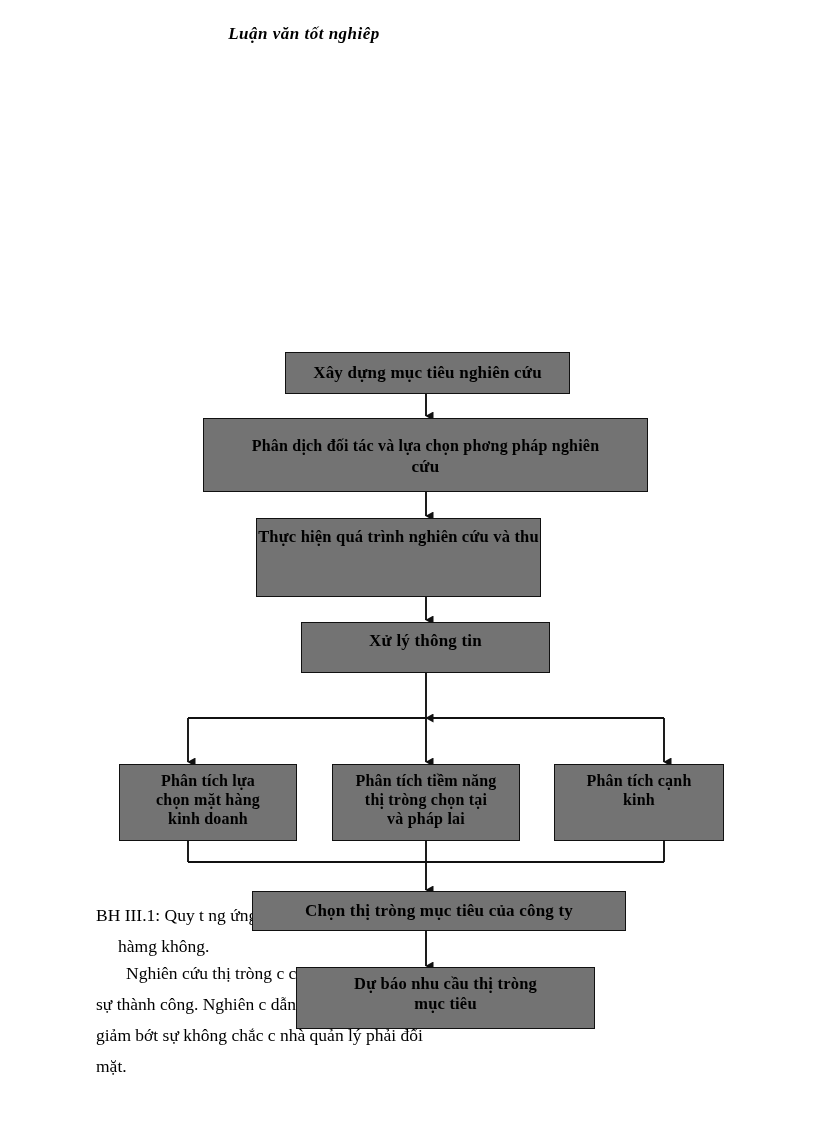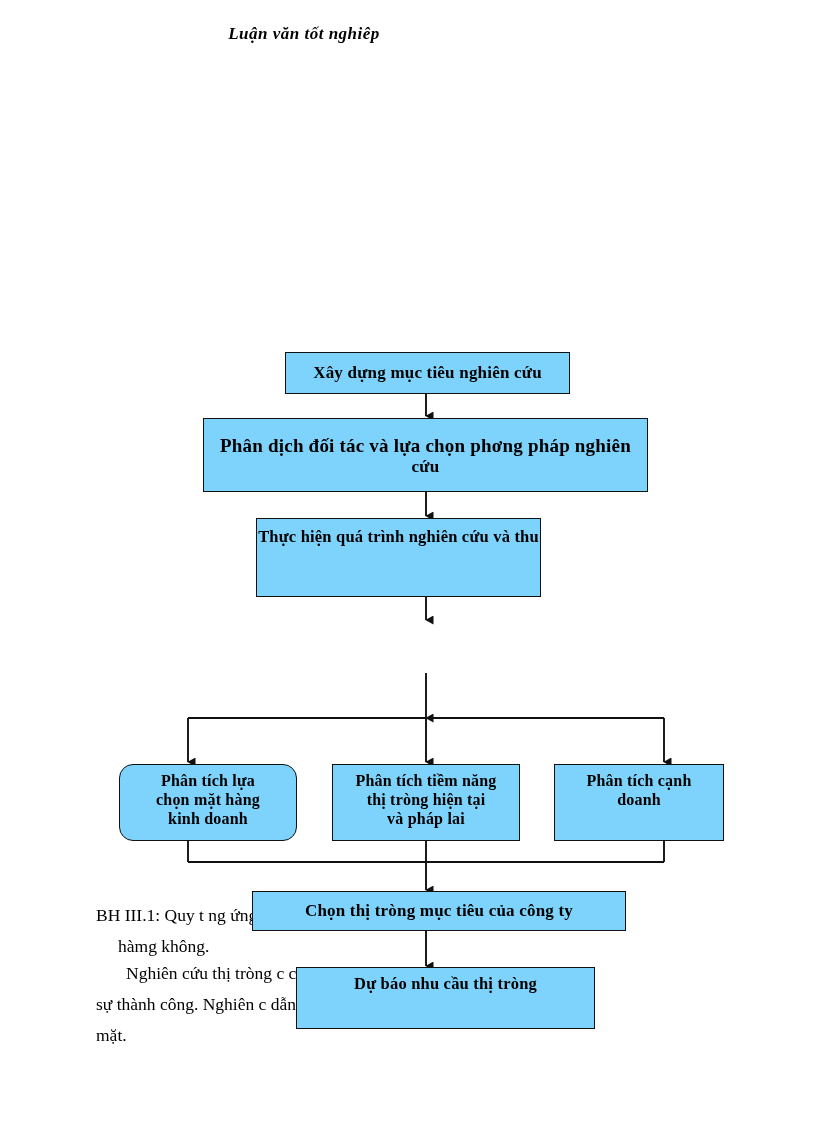--- a/index.html
+++ b/index.html
@@ -67,21 +67,21 @@
   
   #flow {
     position: absolute;
     left: 0; top: 0;
     width: 816px; height: 1123px;
     z-index: 2;
     pointer-events: none;
   }
   #flow .node {
     position: absolute;
-    background: #7dd3fc;
+    background: #737373;
     border: 1.6px solid #111111;
     box-sizing: border-box;
     pointer-events: auto;
   }
   #flow .node .label {
     display: block;
     font-family: "Liberation Serif", "DejaVu Serif", serif;
     font-weight: bold;
     text-align: center;
     color: #000000;
@@ -110,20 +110,21 @@
   </div>
 
   <div class="body-text caption">
     <span class="tabline">BH   III.1:  Quy t                                                                 ng ứng dịch vụ</span>
     <span class="tabline" style="text-indent:22px">hàmg không.</span>
   </div>
 
   <div class="body-text para">
     <span class="tabline" style="text-indent:30px">Nghiên cứu thị tròng                                                       c  coi là chìa khoá của</span>
     <span class="tabline">sự thành công. Nghiên c                                                      dẫn đúng đắn có thể</span>
+    <span class="tabline">giảm bớt sự không chắc                                                  c nhà quản  lý phải đối</span>
     <span class="tabline">mặt.</span>
   </div>
 
   <div id="flow">
 
     <svg class="conn" viewBox="0 0 816 1123" xmlns="http://www.w3.org/2000/svg">
       <defs>
         <marker id="ah" markerWidth="9" markerHeight="9" refX="4.5" refY="7.5" orient="auto" markerUnits="userSpaceOnUse">
           <path d="M0,0 L9,0 L4.5,8.2 Z" fill="#111111"></path>
         </marker>
@@ -154,50 +155,54 @@
 
         <line x1="426" y1="931" x2="426" y2="966" marker-end="url(#ah)"></line>
       </g>
     </svg>
 
     <div class="node center" style="left:285px; top:352px; width:285px; height:42px;">
       <span class="label" style="font-size:17px; line-height:20px;">Xây dựng mục tiêu nghiên cứu</span>
     </div>
 
     <div class="node top" style="left:203px; top:418px; width:445px; height:74px; padding-top:16px;">
-      <span class="label" style="font-size:19px; line-height:21px;font-family:Liberation Serif, serif;">Phân dịch đối tác và lựa chọn phơng    pháp nghiên</span>
+      <span class="label" style="font-size:16px; line-height:21px;font-family:Liberation Serif, serif;">Phân dịch đối tác và lựa chọn phơng    pháp nghiên</span>
       <span class="label" style="font-size:17px; line-height:21px;">cứu</span>
     </div>
 
     <div class="node top" style="left:256px; top:518px; width:285px; height:79px; padding-top:8px;">
       <span class="label" style="font-size:16.5px; line-height:20px;">Thực hiện quá trình nghiên cứu và thu</span>
     </div>
 
-
-    <div class="node top" style="left:119px; top:764px; width:178px; height:77px; padding-top:6px;border-radius:14px;">
+    <div class="node top" style="left:301px; top:622px; width:249px; height:51px; padding-top:7px;">
+      <span class="label" style="font-size:17px; line-height:21px;">Xử lý thông tin</span>
+    </div>
+
+    <div class="node top" style="left:119px; top:764px; width:178px; height:77px; padding-top:6px;">
       <span class="label" style="font-size:16px; line-height:19px;">Phân tích lựa</span>
       <span class="label" style="font-size:16px; line-height:19px;">chọn mặt hàng</span>
       <span class="label" style="font-size:16px; line-height:19px;">kinh doanh</span>
     </div>
 
     <div class="node top" style="left:332px; top:764px; width:188px; height:77px; padding-top:6px;">
       <span class="label" style="font-size:16px; line-height:19px;">Phân tích tiềm năng</span>
-      <span class="label" style="font-size:16px; line-height:19px;">thị tròng    hiện tại</span>
+      <span class="label" style="font-size:16px; line-height:19px;">thị tròng    chọn tại</span>
       <span class="label" style="font-size:16px; line-height:19px;">và pháp    lai</span>
     </div>
 
     <div class="node top" style="left:554px; top:764px; width:170px; height:77px; padding-top:6px;">
       <span class="label" style="font-size:16px; line-height:19px;">Phân tích cạnh</span>
-      <span class="label" style="font-size:16px; line-height:19px;">doanh</span>
+      <span class="label" style="font-size:16px; line-height:19px;">kinh</span>
     </div>
 
     <div class="node center" style="left:252px; top:891px; width:374px; height:40px;">
       <span class="label" style="font-size:17px; line-height:20px;">Chọn thị tròng   mục tiêu của công ty</span>
     </div>
 
     <div class="node top" style="left:296px; top:967px; width:299px; height:62px; padding-top:6px;">
       <span class="label" style="font-size:16.5px; line-height:20px;">Dự báo nhu cầu thị tròng</span>
+      <span class="label" style="font-size:16.5px; line-height:20px;">mục tiêu</span>
     </div>
 
   </div>
 
 
 </div>
 
 </body></html>

